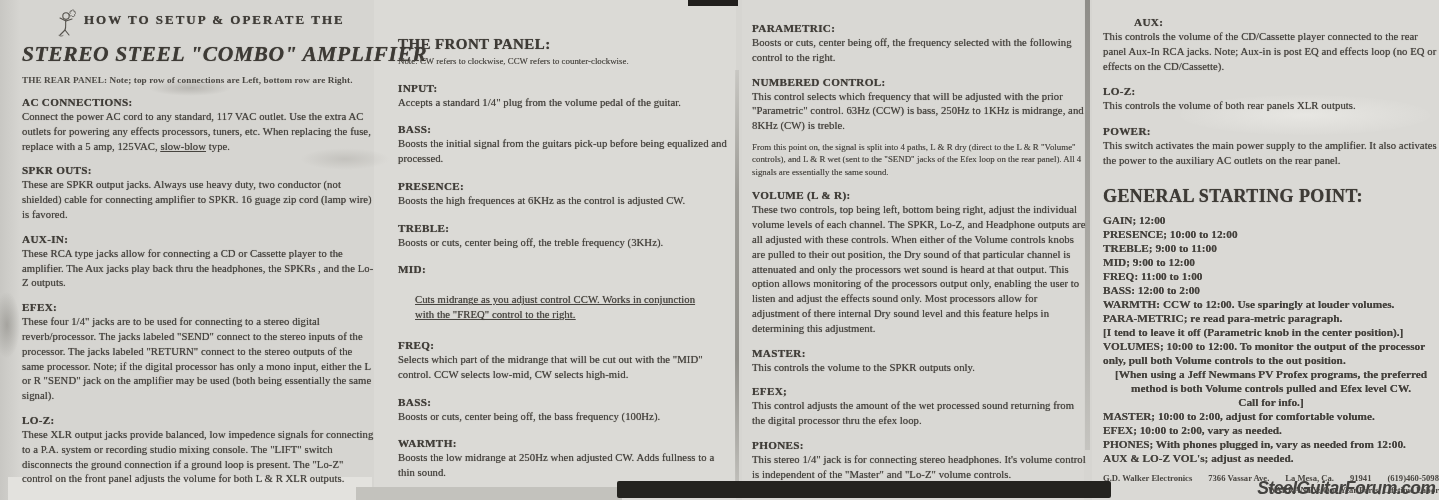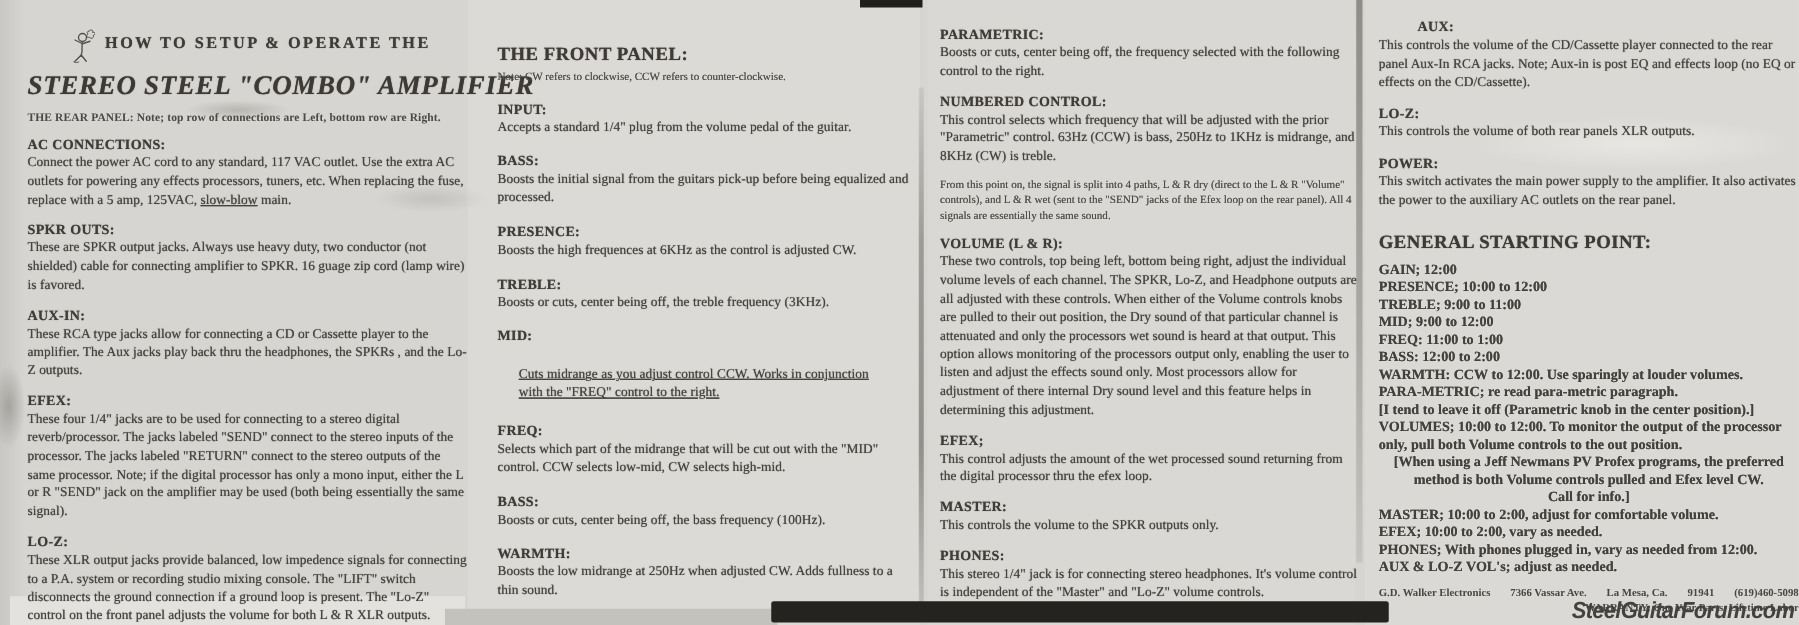--- a/index.html
+++ b/index.html
@@ -22,42 +22,42 @@
   .blotch4{left:1180px;top:95px;width:250px;height:40px;background:radial-gradient(rgba(235,234,230,.8),rgba(235,234,230,0) 75%);}
   
   .seam-top-bar{left:688px;top:0;width:50px;height:6px;background:#211f1d;}
   .seam-v1{left:735px;top:70px;width:4px;height:412px;background:linear-gradient(180deg,rgba(120,118,112,.15),rgba(110,108,102,.55) 30%,rgba(100,98,92,.6) 70%,rgba(120,118,112,.25));}
   .seam-v2{left:1085px;top:0;width:5px;height:450px;background:linear-gradient(180deg,rgba(95,93,88,.6),rgba(120,118,112,.45) 60%,rgba(130,128,122,.2));}
   .band-dark{left:617px;top:481px;width:494px;height:17px;background:#24231f;border-radius:2px;}
   .band-mid{left:356px;top:487px;width:266px;height:13px;background:#c3c2bd;}
   .band-white{left:8px;top:477px;width:364px;height:23px;background:#e3e2de;}
   
   .col{position:absolute;}
-  .col1{left:22px;top:20px;width:352px;font-family:Liberation Serif, serif;}
+  .col1{left:22px;top:6px;width:352px;font-family:Liberation Serif, serif;}
   .col2{left:398px;top:36px;width:334px;}
   .col3{left:752px;top:22px;width:334px;}
   .col4{left:1103px;top:16px;width:336px;}
   
   .body-text,.heading{ text-shadow:0 0 .7px rgba(72,68,62,.85); }
   .kicker-row{display:flex;align-items:flex-start;gap:8px;margin-left:32px;}
   .doodle{flex:0 0 auto;margin-top:2px;}
   .kicker{font-weight:bold;font-size:13px;letter-spacing:2px;color:#403d38;text-shadow:0 0 .7px rgba(64,61,56,.9);padding-top:6px;}
   .main-title{font-weight:bold;font-style:italic;font-size:21.5px;letter-spacing:.6px;color:#3d3a35;margin-top:4px;text-shadow:0 0 .8px rgba(61,58,53,.9);white-space:nowrap;}
   .tiny-note{font-size:9.2px;font-weight:bold;margin-top:8px;letter-spacing:.1px;color:#4c4944;}
   .heading{font-weight:bold;font-size:11.2px;letter-spacing:.3px;color:#403d38;margin:11px 0 1px 0;}
   .body-text{font-size:10.7px;line-height:14.8px;letter-spacing:.05px;text-align:left;}
   .u{text-decoration:underline;}
   .col2 .heading{margin-top:14px;}
   .col2 .top-title{font-size:15px;font-weight:bold;letter-spacing:.4px;color:#3e3b36;text-shadow:0 0 .8px rgba(62,59,54,.9);}
   .small-note{font-size:8.9px;line-height:12.5px;color:#4e4b46;margin-top:2px;text-shadow:0 0 .4px rgba(78,75,70,.7);}
   .col2 .footnote{margin-top:30px;}
   .col3 .split-note{margin:8px 0 2px 0;}
   .col3 .heading{margin-top:11px;}
   .col4 .heading{margin-top:12px;}
-  .sp-title{font-size:15px;font-weight:bold;letter-spacing:.4px;color:#3e3b36;margin:18px 0 6px 0;text-shadow:0 0 .8px rgba(62,59,54,.9);}
+  .sp-title{font-size:18px;font-weight:bold;letter-spacing:.4px;color:#3e3b36;margin:18px 0 6px 0;text-shadow:0 0 .8px rgba(62,59,54,.9);}
   .set-line{font-size:11.3px;font-weight:bold;line-height:14px;color:#44413c;text-shadow:0 0 .5px rgba(68,65,60,.8);}
   .set-line.centered{text-align:center;}
   .footer-row{display:flex;justify-content:space-between;font-size:8.6px;font-weight:bold;margin-top:8px;color:#4a4742;}
   .footer-warranty{text-align:right;font-size:8.6px;font-weight:bold;margin-top:2px;color:#4a4742;}
   .watermark{
     position:absolute;right:4px;bottom:1px;
     font-family:"Liberation Sans","DejaVu Sans",sans-serif;
     font-weight:bold;font-style:italic;font-size:18.5px;letter-spacing:-.6px;
     color:#43423f;transform:scaleX(.95);transform-origin:right;
   }
@@ -94,21 +94,21 @@
           <path d="M5 27.5 c 2 1 3 .5 4 0" stroke-width=".8"></path>
         </g>
       </svg>
       <span class="kicker">HOW TO SETUP &amp; OPERATE THE</span>
     </div>
     <div class="main-title">STEREO STEEL "COMBO" AMPLIFIER</div>
     <div class="tiny-note">THE REAR PANEL: Note; top row of connections are Left, bottom row are Right.</div>
 
     <section>
       <div class="heading">AC CONNECTIONS:</div>
-      <p class="body-text" style="margin:0;"><span>Connect the power AC cord to any standard, 117 VAC outlet. Use the extra AC outlets for powering any effects processors, tuners, etc. When replacing the fuse, replace with a 5 amp, 125VAC, </span><span class="u">slow-blow</span><span> main.</span></p>
+      <p class="body-text" style="margin:0;"><span>Connect the power AC cord to any standard, 117 VAC outlet. Use the extra AC outlets for powering any effects processors, tuners, etc. When replacing the fuse, replace with a 5 amp, 125VAC, </span><span class="u">slow-blow</span><span> type.</span></p>
     </section>
     <section>
       <div class="heading">SPKR OUTS:</div>
       <p class="body-text" style="margin:0;">These are SPKR output jacks. Always use heavy duty, two conductor (not shielded) cable for connecting amplifier to SPKR. 16 guage zip cord (lamp wire) is favored.</p>
     </section>
     <section>
       <div class="heading">AUX-IN:</div>
       <p class="body-text" style="margin:0;">These RCA type jacks allow for connecting a CD or Cassette player to the amplifier. The Aux jacks play back thru the headphones, the SPKRs , and the Lo-Z outputs.</p>
     </section>
     <section>
@@ -168,26 +168,26 @@
     <section>
       <div class="heading">NUMBERED CONTROL:</div>
       <p class="body-text" style="margin:0;">This control selects which frequency that will be adjusted with the prior "Parametric" control. 63Hz (CCW) is bass, 250Hz to 1KHz is midrange, and 8KHz (CW) is treble.</p>
     </section>
     <div class="small-note split-note">From this point on, the signal is split into 4 paths, L &amp; R dry (direct to the L &amp; R "Volume" controls), and L &amp; R wet (sent to the "SEND" jacks of the Efex loop on the rear panel). All 4 signals are essentially the same sound.</div>
     <section>
       <div class="heading">VOLUME (L &amp; R):</div>
       <p class="body-text" style="margin:0;">These two controls, top being left, bottom being right, adjust the individual volume levels of each channel. The SPKR, Lo-Z, and Headphone outputs are all adjusted with these controls. When either of the Volume controls knobs are pulled to their out position, the Dry sound of that particular channel is attenuated and only the processors wet sound is heard at that output. This option allows monitoring of the processors output only, enabling the user to listen and adjust the effects sound only. Most processors allow for adjustment of there internal Dry sound level and this feature helps in determining this adjustment.</p>
     </section>
     <section>
+      <div class="heading">MASTER:</div>
+      <p class="body-text" style="margin:0;">This controls the volume to the SPKR outputs only.</p>
+    </section>
+    <section>
       <div class="heading">EFEX;</div>
       <p class="body-text" style="margin:0;">This control adjusts the amount of the wet processed sound returning from the digital processor thru the efex loop.</p>
-    </section>
-    <section>
-      <div class="heading">MASTER:</div>
-      <p class="body-text" style="margin:0;">This controls the volume to the SPKR outputs only.</p>
     </section>
     <section>
       <div class="heading">PHONES:</div>
       <p class="body-text" style="margin:0;">This stereo 1/4" jack is for connecting stereo headphones. It's volume control is independent of the "Master" and "Lo-Z" volume controls.</p>
     </section>
   </div>
 
   <div class="col col4">
     <section>
       <div class="heading" style="margin-top:0;margin-left:31px;">AUX:</div>

